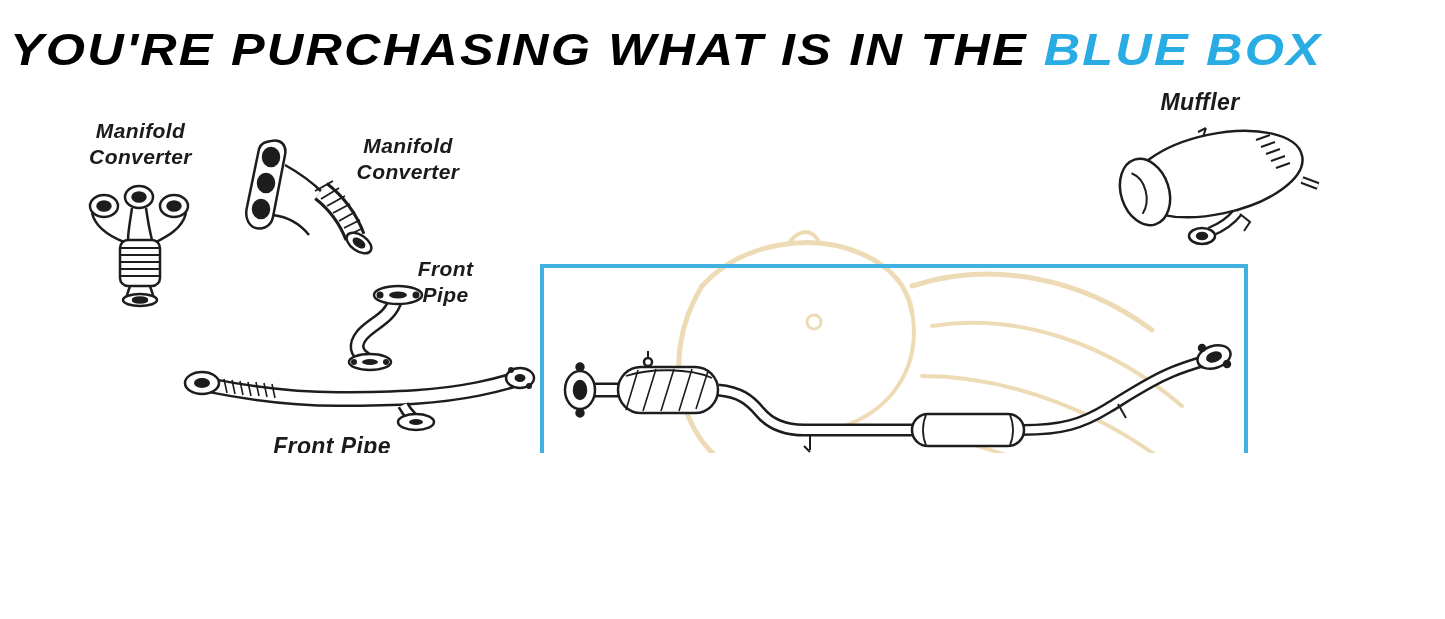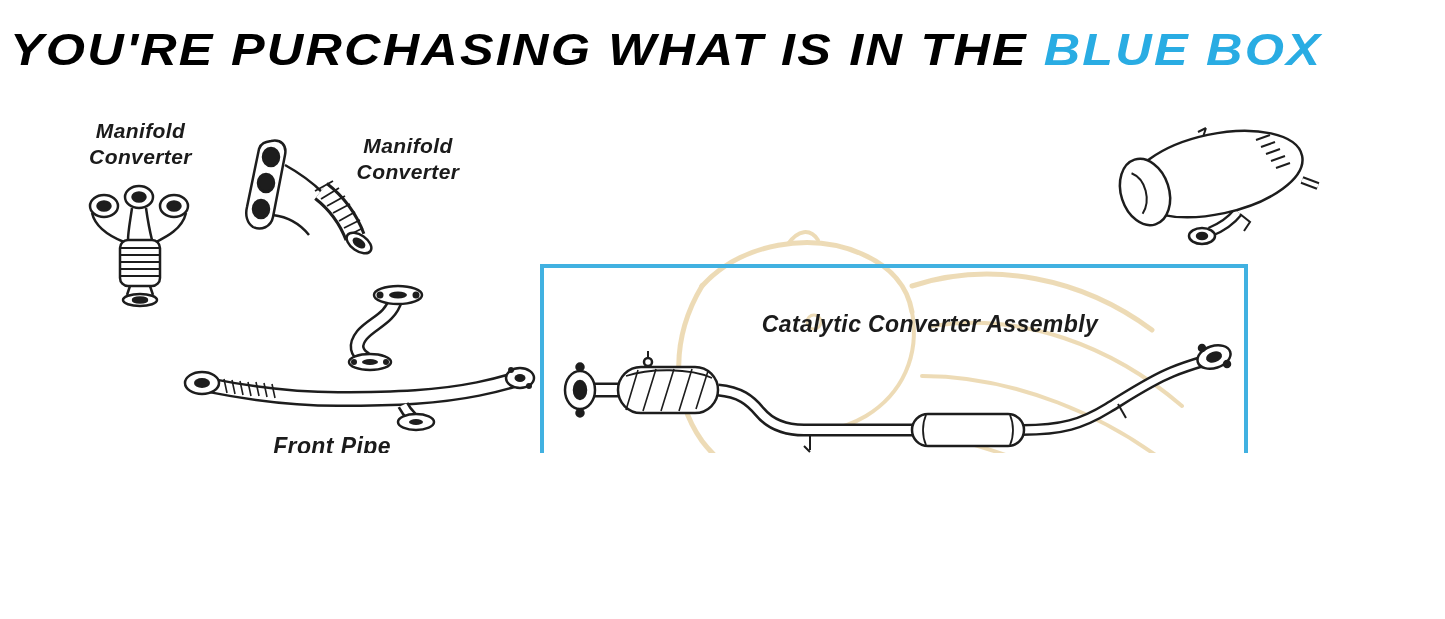--- a/index.html
+++ b/index.html
@@ -72,22 +72,24 @@
       <circle cx="262" cy="96" r="7" stroke-width="3"></circle>
     </g>
   </svg>
 
   <div class="blue-box"></div>
 
   <div class="label" style="left:58px;top:118px;width:165px;">Manifold
 Converter</div>
   <div class="label" style="left:333px;top:133px;width:150px;">Manifold
 Converter</div>
+  <div class="label" style="left:393px;top:256px;width:105px;">Front
+Pipe</div>
   <div class="label label-lg" style="left:252px;top:432px;width:160px;">Front Pipe</div>
-  <div class="label label-lg" style="left:700px;top:310px;width:460px;z-index:3;">Catalytic Converter Assembly</div>
+  <div class="label label-lg" style="left:1135px;top:88px;width:130px;">Muffler</div>
 
   <svg class="art" style="left:80px;top:182px;" width="120" height="130" viewBox="0 0 120 130">
     <g stroke="#1d1d1d" stroke-width="2.5" fill="none">
       <path d="M12,31 C16,48 34,56 44,60"></path>
       <path d="M106,31 C102,48 84,56 76,60"></path>
       <path d="M52,26 C50,40 48,50 48,58"></path>
       <path d="M66,26 C68,40 70,50 72,58"></path>
       <ellipse cx="24" cy="24" rx="14" ry="11" fill="#ffffff"></ellipse>
       <ellipse cx="59" cy="15" rx="14" ry="11" fill="#ffffff"></ellipse>
       <ellipse cx="94" cy="24" rx="14" ry="11" fill="#ffffff"></ellipse>

